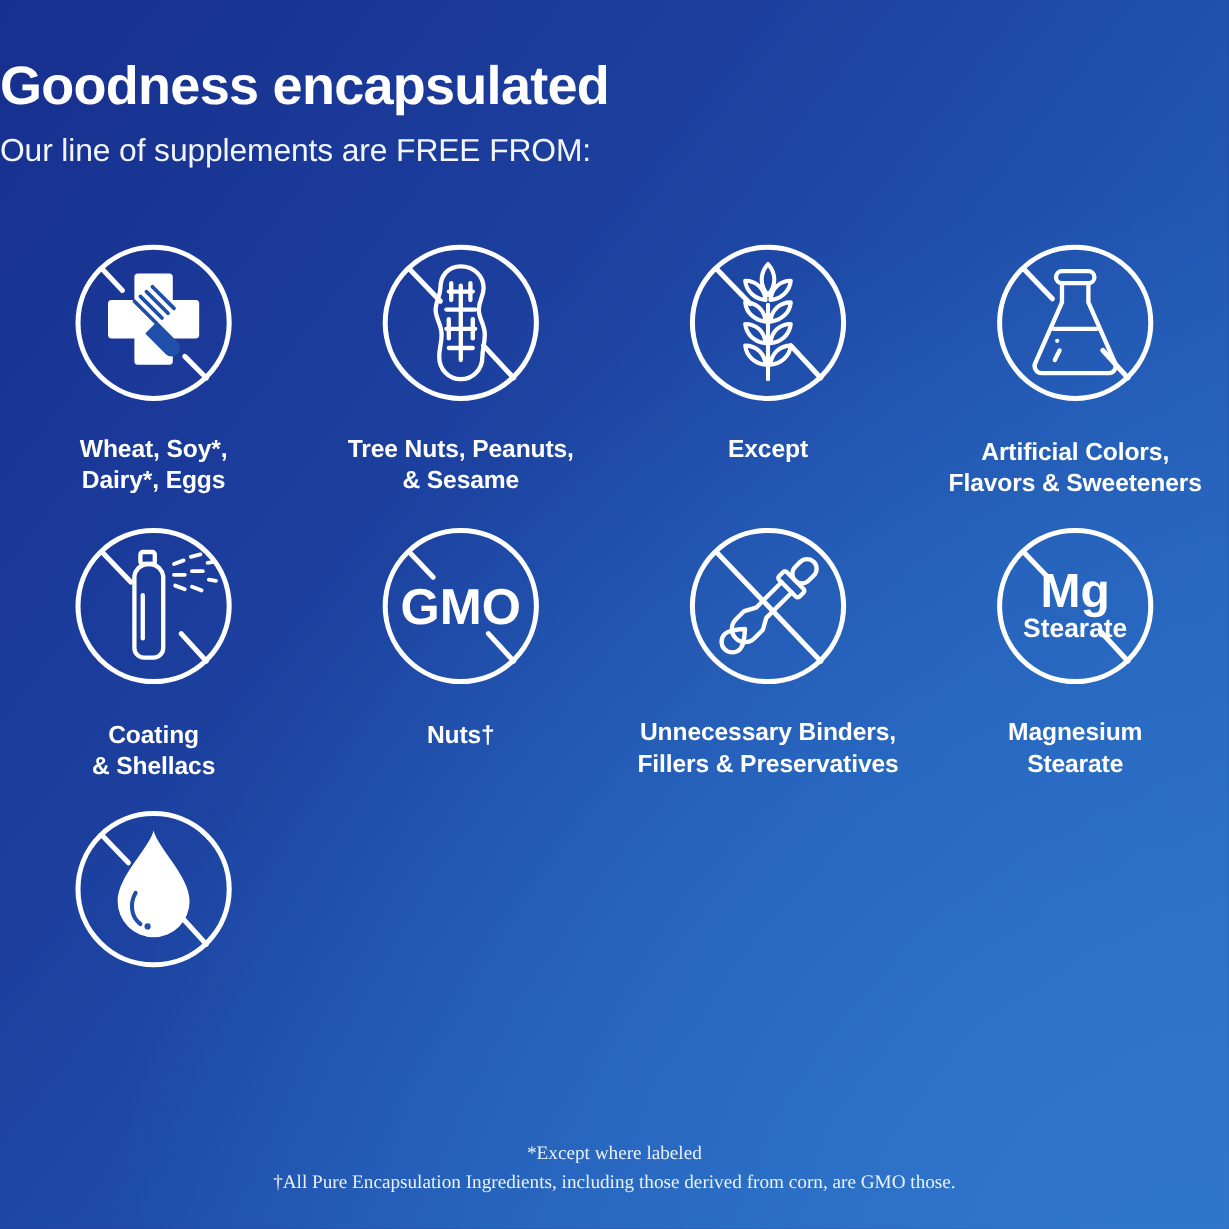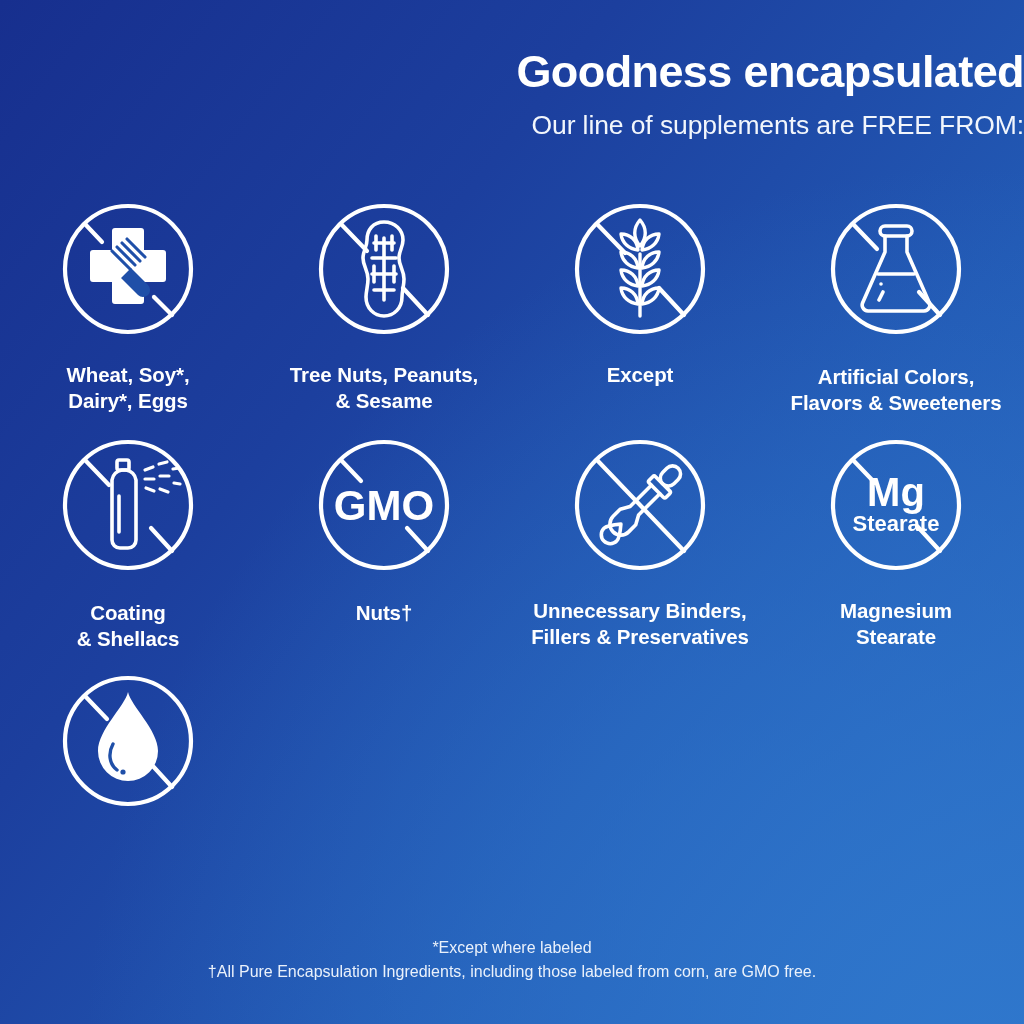--- a/index.html
+++ b/index.html
@@ -11,21 +11,21 @@
       radial-gradient(circle at 96% 104%, #2f77cc 0%, rgba(47,119,204,0) 62%),
       linear-gradient(128deg, #172f8e 0%, #1c3f9e 34%, #2259b4 66%, #2a6cc4 100%);
     color:#ffffff;
     overflow:hidden;
     position:relative;
   }
 
   .page { width:1024px; height:1024px; position:relative; }
 
   
-  .header { padding-top:46px; text-align:right; }
+  .header { padding-top:46px; text-align:left; }
   .title {
     font-size:45px;
     font-weight:bold;
     letter-spacing:-0.6px;
     line-height:1.15;
     color:#ffffff;
   }
   .subtitle {
     margin-top:12px;
     font-size:26.5px;
@@ -69,24 +69,25 @@
     white-space:pre-line;
   }
   .cell.r1 .caption { margin-top:20px; }
   .cell.r2 .caption { margin-top:22px; }
   .cell.r3 .caption { margin-top:20px; }
 
   
   .footnotes {
     position:absolute;
     left:0;
-    bottom:40px;
+    bottom:26px;
     width:1024px;
     text-align:center;
     color:#eaf1fb;
+    font-family:Liberation Serif, serif;
   }
   .fn { font-size:16px; line-height:1.5; font-weight:400; letter-spacing:0; }
   .fn.second { font-size:16px; }
 </style>
 </head>
 <body>
 
 <div class="page">
 
   <div class="header">
@@ -280,16 +281,16 @@
           <path d="M58 76 c-5 9 -4 20 4 26" fill="none" stroke="#1f4fa8" stroke-width="3.4" stroke-linecap="round"></path>
           <circle cx="68" cy="104" r="2.6" fill="#1f4fa8"></circle>
         </svg>
       </div>
     </div>
 
   </div>
 
   <div class="footnotes">
     <div class="fn">*Except where labeled</div>
-    <div class="fn second">†All Pure Encapsulation Ingredients, including those labeled from corn, are GMO free.</div>
+    <div class="fn second">†All Pure Encapsulation Ingredients, including those derived from corn, are GMO those.</div>
   </div>
 
 </div>
 
 </body></html>

